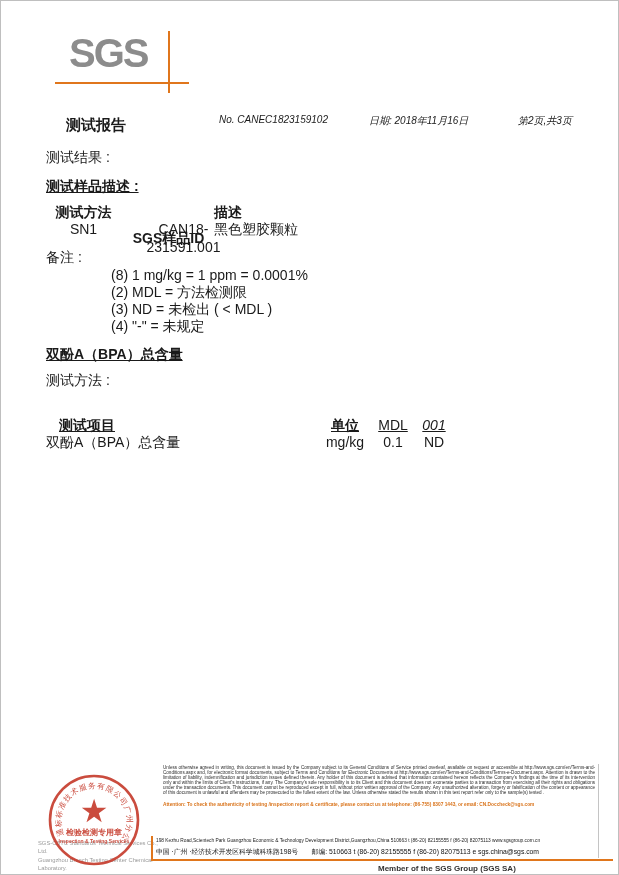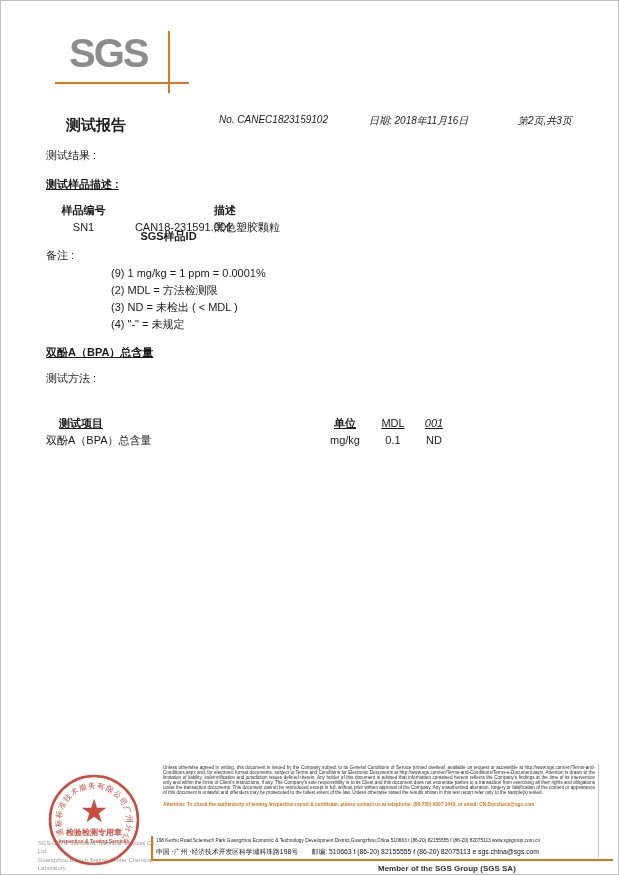--- a/index.html
+++ b/index.html
@@ -10,21 +10,21 @@
   }
   .abs{position:absolute;}
   
   .logo-text{font-weight:bold;font-size:40px;color:#8c8c8c;letter-spacing:-2px;line-height:1;}
   .orange-h{background:#e0761c;height:2px;}
   .orange-v{background:#e0761c;width:2px;}
   
   .title{font-size:15px;font-weight:bold;}
   .hmeta{font-size:10px;font-style:italic;}
   
-  .t11{font-size:11px;line-height:1.25;}
+  .t11{font-size:14px;line-height:1.25;}
   .bold{font-weight:bold;}
   .u{text-decoration:underline;}
   .it{font-style:italic;}
   .center{text-align:center;}
   
   .legal{font-size:4.6px;line-height:1.07;text-align:justify;color:#2e2e2e;letter-spacing:0;}
   .attention{font-size:4.8px;line-height:1.15;color:#d9731a;font-weight:bold;margin-top:1.5px;}
   .addr-en{font-size:4.8px;color:#222;white-space:nowrap;}
   .addr-cn{font-size:6.8px;color:#111;white-space:nowrap;margin-top:1px;}
   .company{font-size:5.8px;line-height:1.45;color:#9a9a9a;}
@@ -44,30 +44,30 @@
   <div class="abs title" style="left:45px;top:115px;margin-left:20px;">测试报告</div>
   <div class="abs hmeta" style="left:218px;top:113px;">No. CANEC1823159102</div>
   <div class="abs hmeta" style="left:368px;top:113px;">日期: 2018年11月16日</div>
   <div class="abs hmeta" style="left:517px;top:113px;">第2页,共3页</div>
 
   <div class="abs t11" style="left:45px;top:148px;">测试结果 :</div>
 
   <div class="abs t11 bold u" style="left:45px;top:177px;">测试样品描述 :</div>
 
   <div>
-    <div class="abs t11 bold center" style="left:45px;top:203px;width:75px;">样品编号</div>
+    <div class="abs t11 bold center" style="left:45px;top:203px;width:75px;">测试方法</div>
     <div class="abs t11 bold center" style="left:115px;top:203px;width:105px;margin-top:26px;">SGS样品ID</div>
     <div class="abs t11 bold" style="left:213px;top:203px;">描述</div>
     <div class="abs t11 center" style="left:45px;top:220px;width:75px;">SN1</div>
     <div class="abs t11 center" style="left:130px;top:220px;width:105px;">CAN18-231591.001</div>
     <div class="abs t11" style="left:213px;top:220px;">黑色塑胶颗粒</div>
   </div>
 
   <div class="abs t11" style="left:45px;top:248px;">备注 :</div>
-  <div class="abs t11" style="left:110px;top:266px;">(9) 1 mg/kg = 1 ppm = 0.0001%</div>
+  <div class="abs t11" style="left:110px;top:266px;">(8) 1 mg/kg = 1 ppm = 0.0001%</div>
   <div class="abs t11" style="left:110px;top:283px;">(2) MDL = 方法检测限</div>
   <div class="abs t11" style="left:110px;top:300px;">(3) ND = 未检出 ( &lt; MDL )</div>
   <div class="abs t11" style="left:110px;top:317px;">(4) "-" = 未规定</div>
 
   <div class="abs t11 bold u" style="left:45px;top:345px;">双酚A（BPA）总含量</div>
   <div class="abs t11" style="left:45px;top:371px;">测试方法 :</div>
 
   <div>
     <div class="abs t11 bold u" style="left:58px;top:416px;text-align:right;">测试项目</div>
     <div class="abs t11 bold u center" style="left:324px;top:416px;width:40px;">单位</div>

